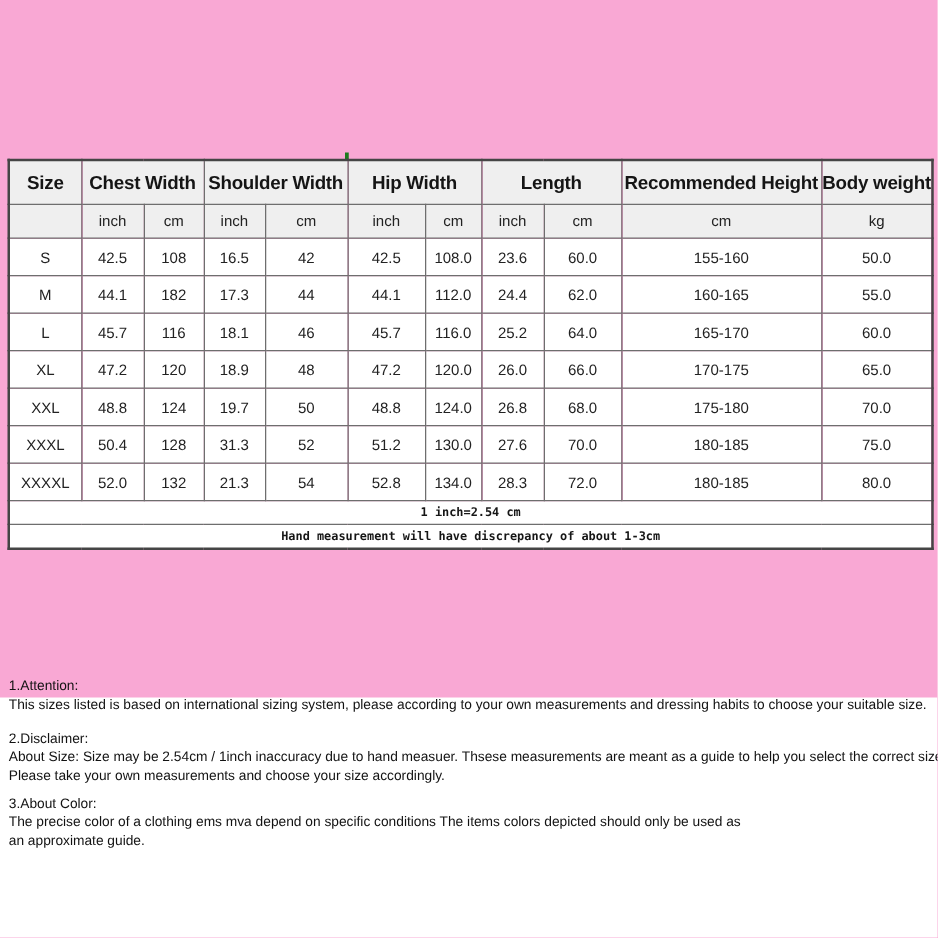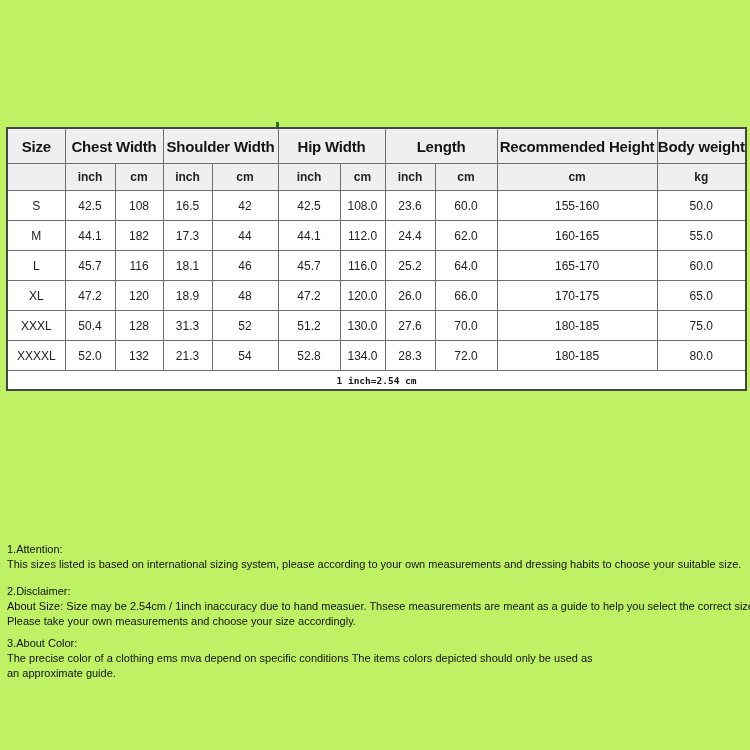--- a/index.html
+++ b/index.html
@@ -2,42 +2,42 @@
 <html style="--header-bg: #efefef; --border-outer: #454545; --border-inner: #6e6e6e; --artifact-green: #1e7a1e;"><head>
 <meta charset="utf-8">
 <style>
   html, body { margin:0; padding:0; }
   body {
     width:750px; height:750px; background:#ffffff;
     font-family:"Liberation Sans", sans-serif;
     position:relative; overflow:hidden;
     color:#1b1b1b;
   }
-  .page { position:absolute; left:0; top:0; width:750px; height:750px; background:#bef264; }
+  .page { position:absolute; left:0; top:0; width:750px; height:558px; background:#f9a8d4; }
 
   .table-wrap { position:absolute; left:6px; top:127px; width:740px; }
   table.size-chart {
     border-collapse:collapse; table-layout:fixed; width:740px;
     border:2px solid var(--border-outer, #454545);
   }
   th, td {
     border:1px solid var(--border-inner, #6e6e6e);
     text-align:center; vertical-align:middle;
     padding:0; overflow:hidden; white-space:nowrap;
   }
   col.c0{width:58px} col.c1{width:50px} col.c2{width:48px} col.c3{width:49px}
   col.c4{width:66px} col.c5{width:62px} col.c6{width:45px} col.c7{width:50px}
   col.c8{width:62px} col.c9{width:160px} col.c10{width:89px}
 
   tr.group-row th {
     height:34px; font-size:15px; font-weight:bold; letter-spacing:-0.2px;
     background:var(--header-bg, #efefef); color:#151515;
   }
   tr.unit-row th {
-    height:26px; font-size:12px; font-weight:bold;
+    height:26px; font-size:12px; font-weight:normal;
     background:var(--header-bg, #efefef); color:#222;
   }
   tbody td { height:29px; font-size:12px; background:#fff; color:#222; }
   td.footnote {
     height:18px; background:#fff;
     font-family:"DejaVu Sans Mono", monospace;
     font-size:9.5px; font-weight:bold; color:#161616;text-align:center;
   }
 
   .artifact {
@@ -143,20 +143,33 @@
             <td>18.9</td>
             <td>48</td>
             <td>47.2</td>
             <td>120.0</td>
             <td>26.0</td>
             <td>66.0</td>
             <td>170-175</td>
             <td>65.0</td>
           </tr>
           <tr>
+            <td>XXL</td>
+            <td>48.8</td>
+            <td>124</td>
+            <td>19.7</td>
+            <td>50</td>
+            <td>48.8</td>
+            <td>124.0</td>
+            <td>26.8</td>
+            <td>68.0</td>
+            <td>175-180</td>
+            <td>70.0</td>
+          </tr>
+          <tr>
             <td>XXXL</td>
             <td>50.4</td>
             <td>128</td>
             <td>31.3</td>
             <td>52</td>
             <td>51.2</td>
             <td>130.0</td>
             <td>27.6</td>
             <td>70.0</td>
             <td>180-185</td>
@@ -172,20 +185,23 @@
             <td>134.0</td>
             <td>28.3</td>
             <td>72.0</td>
             <td>180-185</td>
             <td>80.0</td>
           </tr>
         </tbody>
       <tfoot>
           <tr>
             <td colspan="11" class="footnote">1 inch=2.54 cm</td>
+          </tr>
+          <tr>
+            <td colspan="11" class="footnote">Hand measurement will have discrepancy of about 1-3cm</td>
           </tr>
         </tfoot>
     </table>
   </div>
 
   <div class="notes">
     <div class="line">1.Attention:</div>
     <div class="line">This sizes listed is based on international sizing system, please according to your own measurements and dressing habits to choose your suitable size.</div>
     <div class="gap-lg"></div>
     <div class="line">2.Disclaimer:</div>

